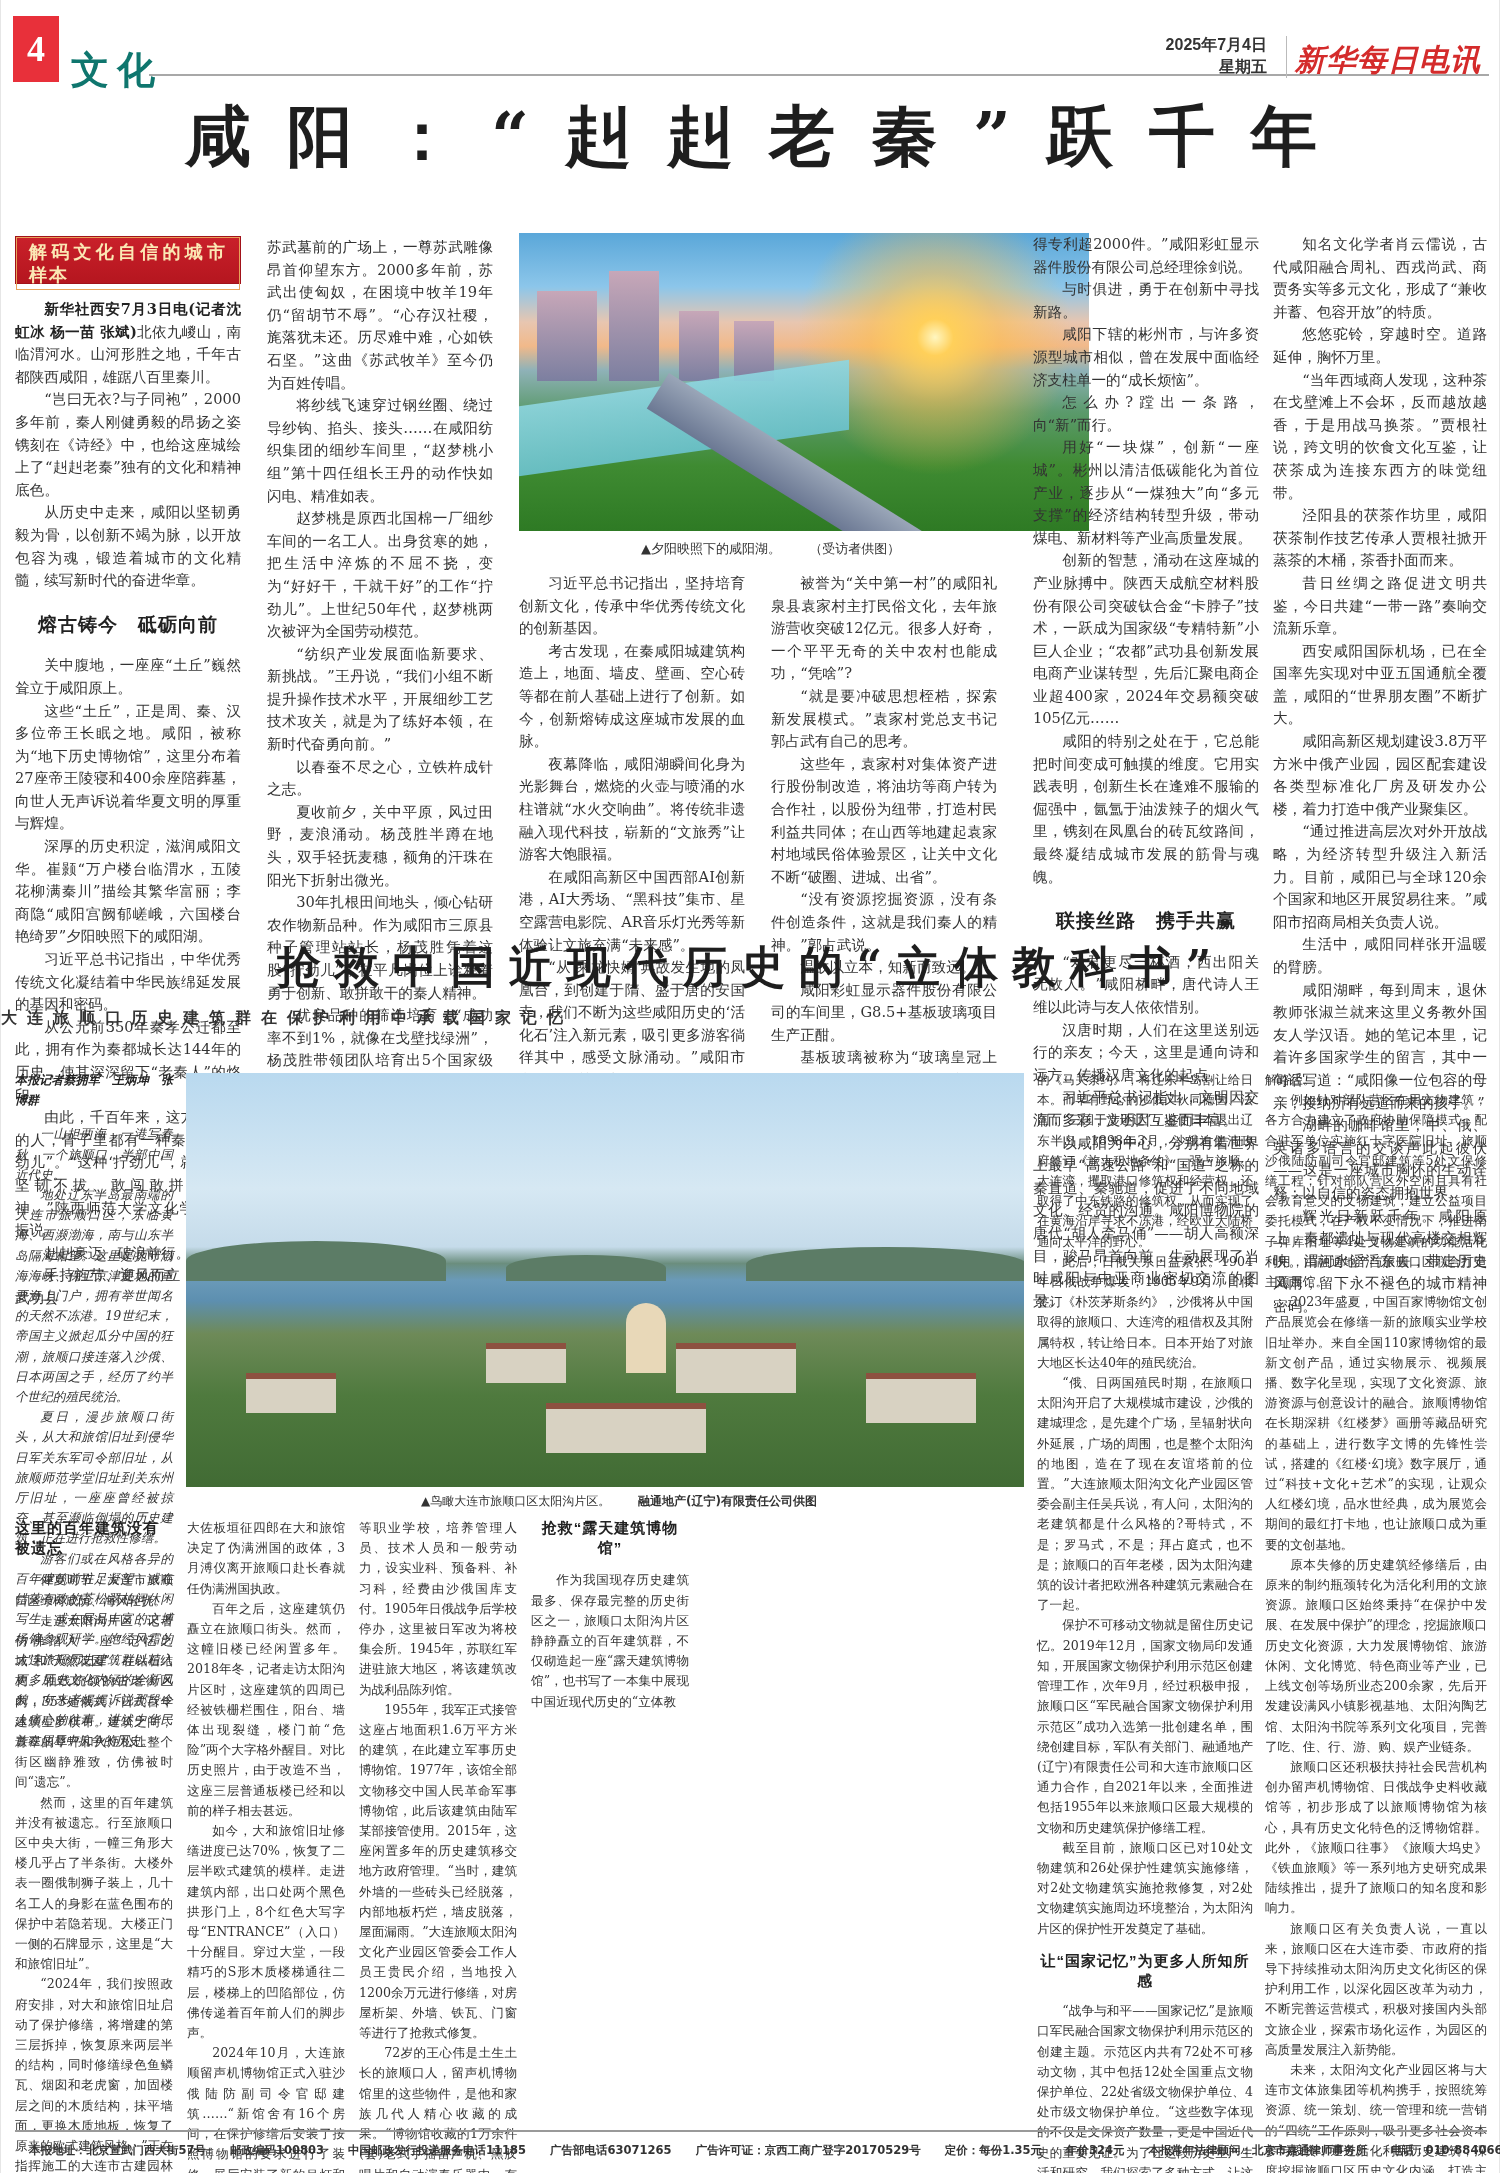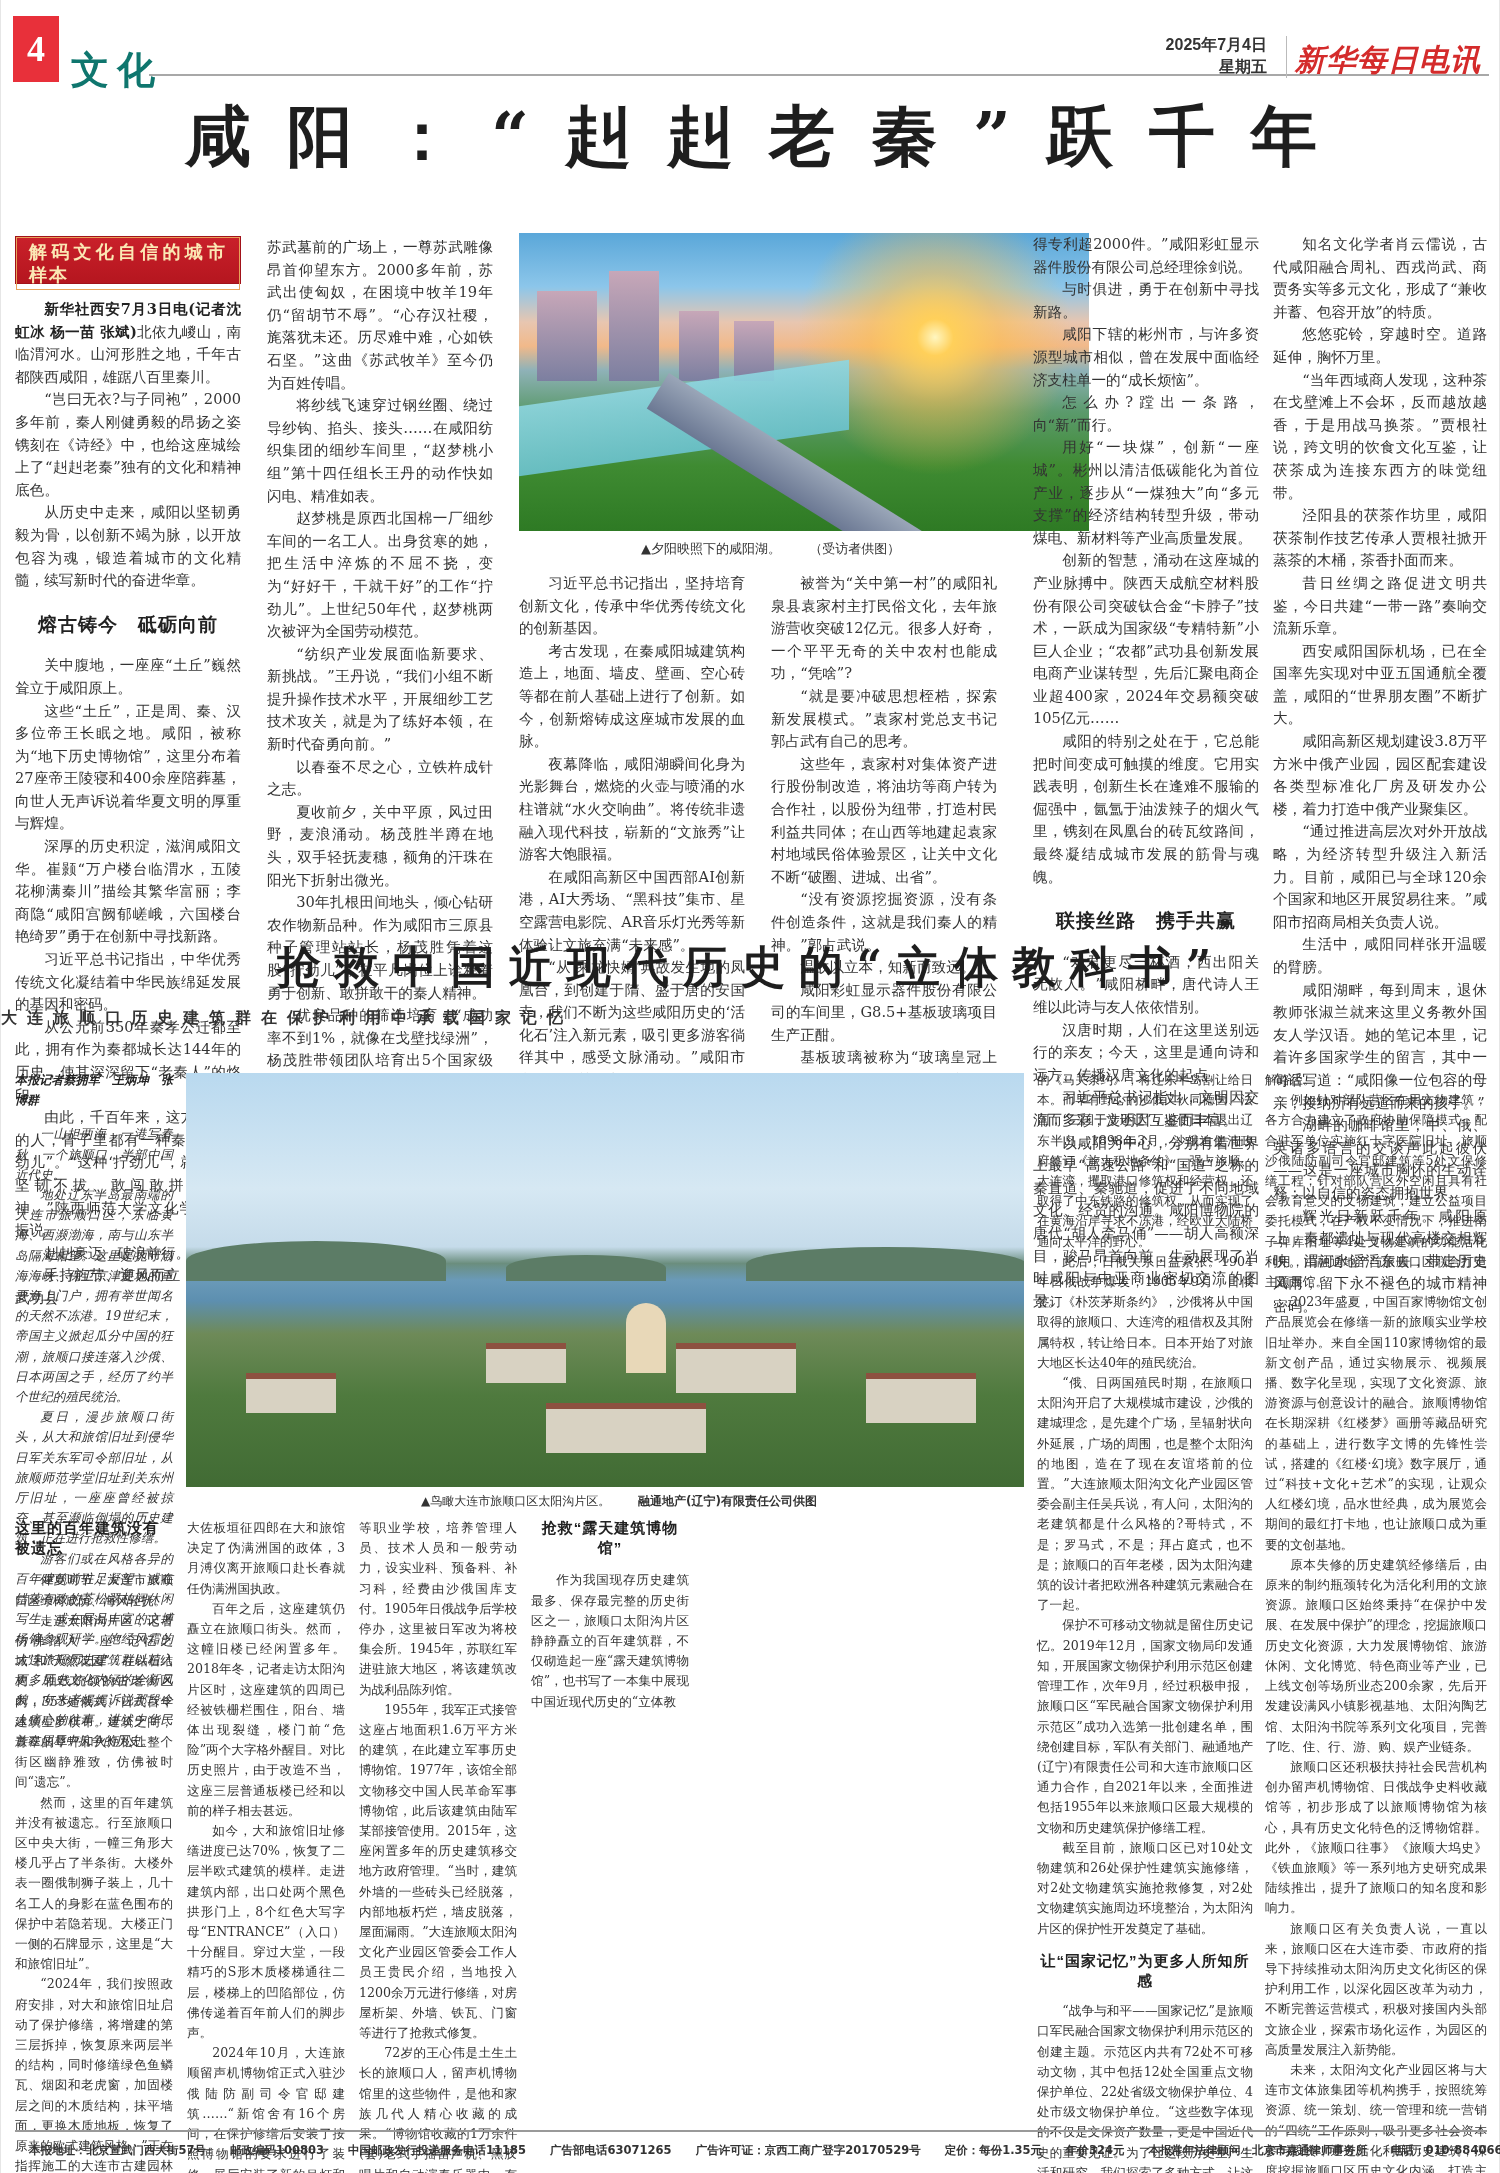--- a/index.html
+++ b/index.html
@@ -77,21 +77,21 @@
   <div class="col" style="left:14px; top:236px; width:226px;">
     <div class="badge">
         <span>解码文化自信的城市样本</span>
       </div>
     <p><span class="byline-bold">新华社西安7月3日电(记者沈虹冰 杨一苗 张斌)</span><span>北依九嵕山，南临渭河水。山河形胜之地，千年古都陕西咸阳，雄踞八百里秦川。</span></p>
     <p>“岂曰无衣?与子同袍”，2000多年前，秦人刚健勇毅的昂扬之姿镌刻在《诗经》中，也给这座城绘上了“赳赳老秦”独有的文化和精神底色。</p>
     <p>从历史中走来，咸阳以坚韧勇毅为骨，以创新不竭为脉，以开放包容为魂，锻造着城市的文化精髓，续写新时代的奋进华章。</p>
     <div class="subhead">熔古铸今　砥砺向前</div>
     <p>关中腹地，一座座“土丘”巍然耸立于咸阳原上。</p>
     <p>这些“土丘”，正是周、秦、汉多位帝王长眠之地。咸阳，被称为“地下历史博物馆”，这里分布着27座帝王陵寝和400余座陪葬墓，向世人无声诉说着华夏文明的厚重与辉煌。</p>
-    <p>深厚的历史积淀，滋润咸阳文华。崔颢“万户楼台临渭水，五陵花柳满秦川”描绘其繁华富丽；李商隐“咸阳宫阙郁嵯峨，六国楼台艳绮罗”勇于在创新中寻找新路。</p>
+    <p>深厚的历史积淀，滋润咸阳文华。崔颢“万户楼台临渭水，五陵花柳满秦川”描绘其繁华富丽；李商隐“咸阳宫阙郁嵯峨，六国楼台艳绮罗”夕阳映照下的咸阳湖。</p>
     <p>习近平总书记指出，中华优秀传统文化凝结着中华民族绵延发展的基因和密码。</p>
     <p>从公元前350年秦孝公迁都至此，拥有作为秦都城长达144年的历史，使其深深留下“老秦人”的烙印。</p>
     <p>由此，千百年来，这方土地上的人，骨子里都有一种秦人的“拧劲儿”。“这种‘拧劲儿’，就是一种坚韧不拔、敢闯敢拼的精气神。”陕西师范大学文化学者傅功振说。</p>
     <p>赳赳豪迈，破浪前行。</p>
     <p>手持旌节、迎风而立，咸阳市武功县</p>
   </div>
 
   <div class="col" style="left:266px; top:236px; width:226px;">
     <p class="noind">苏武墓前的广场上，一尊苏武雕像昂首仰望东方。2000多年前，苏武出使匈奴，在困境中牧羊19年仍“留胡节不辱”。“心存汉社稷，旄落犹未还。历尽难中难，心如铁石坚。”这曲《苏武牧羊》至今仍为百姓传唱。</p>
     <p>将纱线飞速穿过钢丝圈、绕过导纱钩、掐头、接头……在咸阳纺织集团的细纱车间里，“赵梦桃小组”第十四任组长王丹的动作快如闪电、精准如表。</p>

